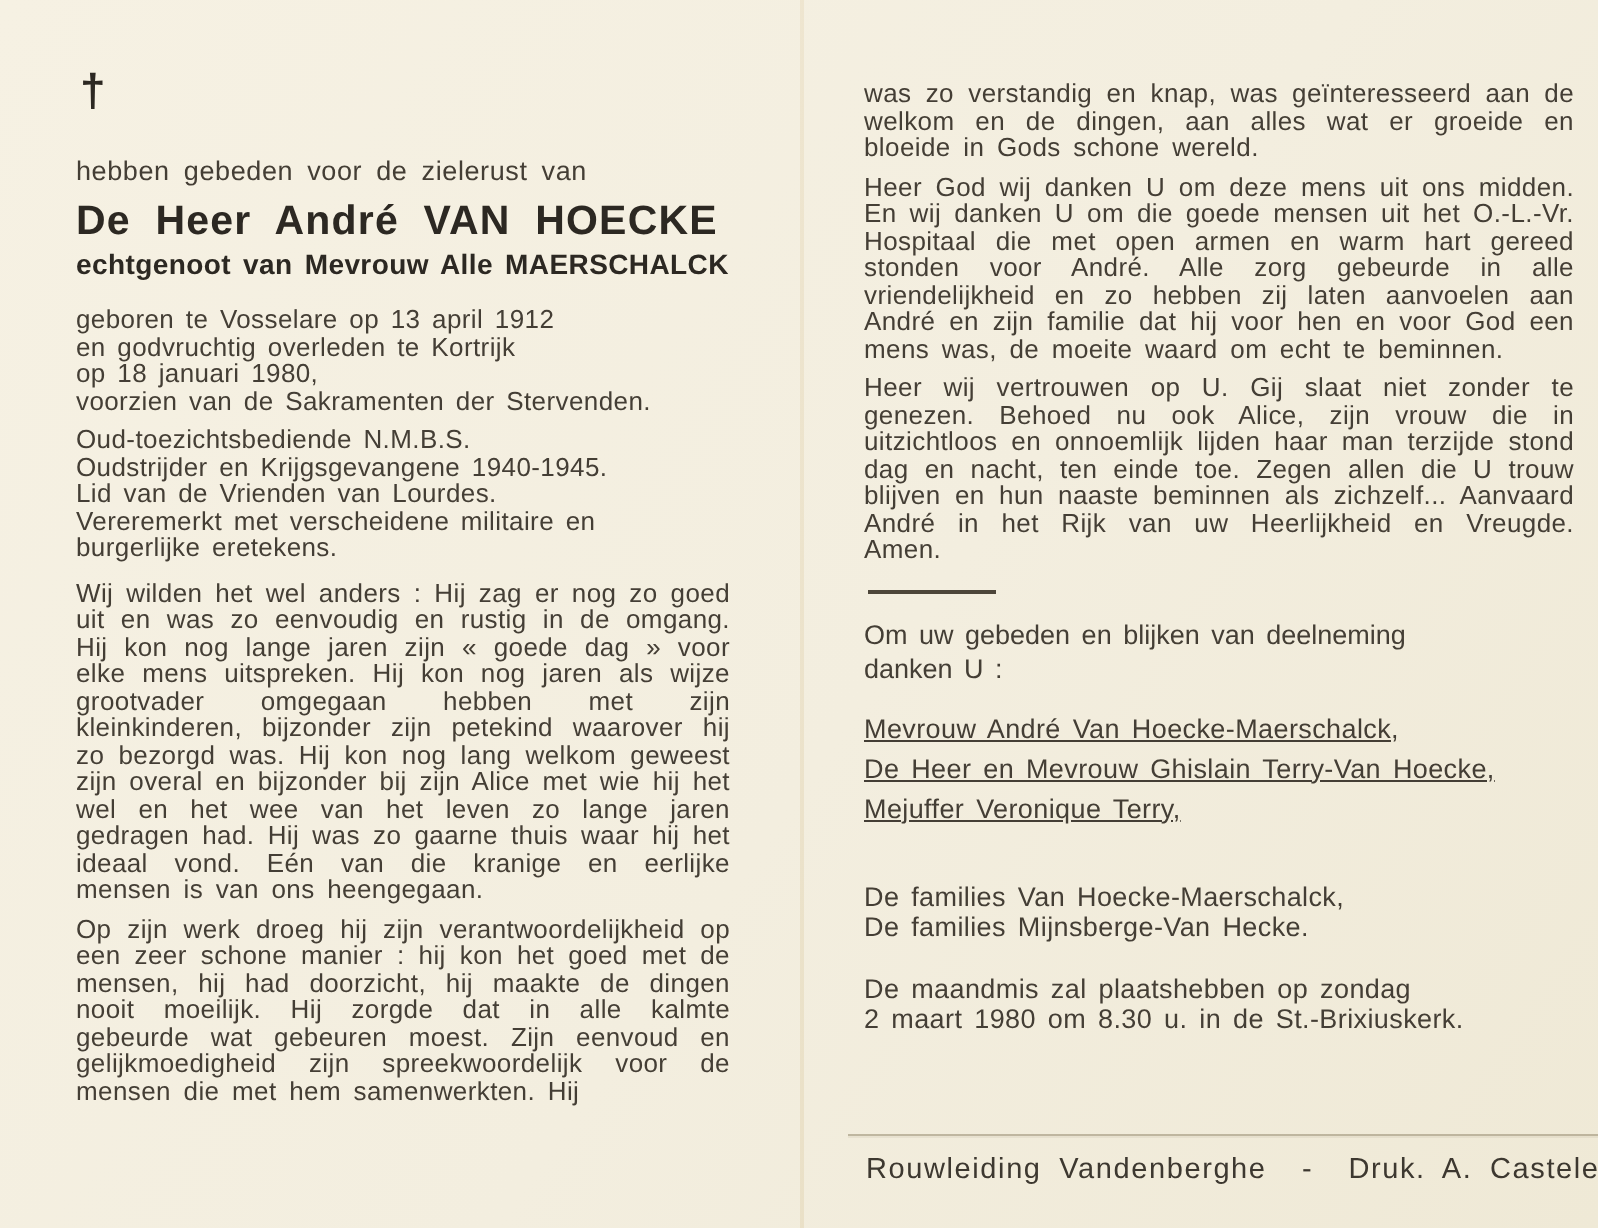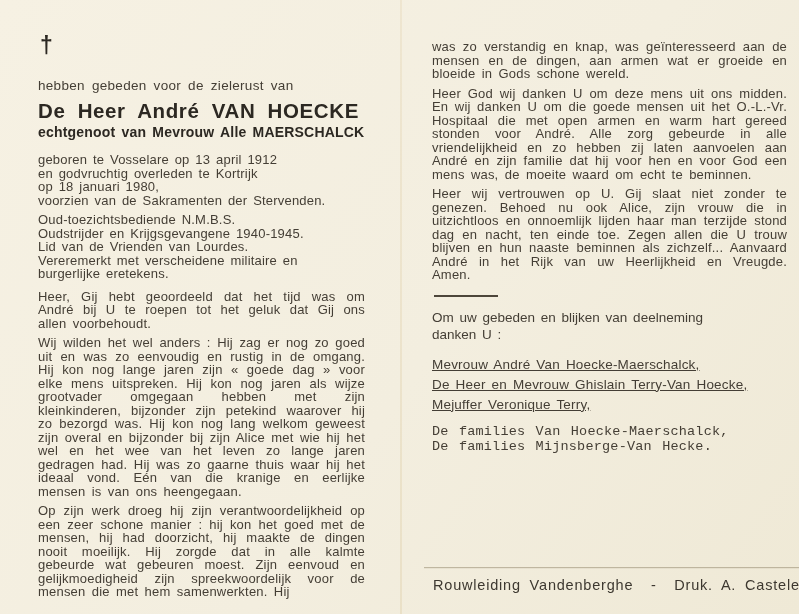--- a/index.html
+++ b/index.html
@@ -43,21 +43,21 @@
   .col-right .body-paras{margin-top:0;}
   .col-right .body-paras p:first-child{margin-top:4px;}
   .divider{
     width:64px;height:0;border-top:2px solid #4d463a;
     margin:13px 0 0 2px;
   }
   .thanks{font-size:13.5px;line-height:16.5px;word-spacing:2px;}
   .mourners{margin-top:10px;}
   .mourners div{font-size:13.5px;line-height:15px;letter-spacing:.2px;word-spacing:2px;text-decoration:underline;}
   .mourners div.sp{margin-bottom:5px;}
-  .families{margin-top:12px;font-family:Liberation Mono, monospace;}
+  .families{margin-top:29px;}
   .families div{font-size:13.5px;line-height:15px;letter-spacing:.2px;word-spacing:2px;}
   .mass{margin-top:16px;}
   .mass div{font-size:13.5px;line-height:15.5px;letter-spacing:.2px;word-spacing:2px;}
   
   .crease-h{
     position:absolute;left:424px;top:567px;width:375px;height:1px;
     background:#978b70;opacity:.55;
     box-shadow:0 1px 0 rgba(151,139,112,.2);
   }
   .printer{
@@ -92,29 +92,28 @@
     </div>
 
     <div class="line-list honors">
       <div>Oud-toezichtsbediende N.M.B.S.</div>
       <div>Oudstrijder en Krijgsgevangene 1940-1945.</div>
       <div>Lid van de Vrienden van Lourdes.</div>
       <div>Vereremerkt met verscheidene militaire en burgerlijke eretekens.</div>
     </div>
 
     <div class="body-paras">
-      <p>Heer, Gij hebt geoordeeld dat het tijd was om André bij U te roepen tot het geluk dat Gij ons allen voorbehoudt.</p>
       <p>Wij wilden het wel anders : Hij zag er nog zo goed uit en was zo eenvoudig en rustig in de omgang. Hij kon nog lange jaren zijn « goede dag » voor elke mens uitspreken. Hij kon nog jaren als wijze grootvader omgegaan hebben met zijn kleinkinderen, bijzonder zijn petekind waarover hij zo bezorgd was. Hij kon nog lang welkom geweest zijn overal en bijzonder bij zijn Alice met wie hij het wel en het wee van het leven zo lange jaren gedragen had. Hij was zo gaarne thuis waar hij het ideaal vond. Eén van die kranige en eerlijke mensen is van ons heengegaan.</p>
       <p>Op zijn werk droeg hij zijn verantwoordelijkheid op een zeer schone manier : hij kon het goed met de mensen, hij had doorzicht, hij maakte de dingen nooit moeilijk. Hij zorgde dat in alle kalmte gebeurde wat gebeuren moest. Zijn eenvoud en gelijkmoedigheid zijn spreekwoordelijk voor de mensen die met hem samenwerkten. Hij</p>
     </div>
   </div>
 
   <div class="col-right">
     <div class="body-paras">
-      <p>was zo verstandig en knap, was geïnteresseerd aan de mensen en de dingen, aan armen wat er groeide en bloeide in Gods schone wereld.</p>
+      <p>was zo verstandig en knap, was geïnteresseerd aan de welkom en de dingen, aan alles wat er groeide en bloeide in Gods schone wereld.</p>
       <p>Heer God wij danken U om deze mens uit ons midden. En wij danken U om die goede mensen uit het O.-L.-Vr. Hospitaal die met open armen en warm hart gereed stonden voor André. Alle zorg gebeurde in alle vriendelijkheid en zo hebben zij laten aanvoelen aan André en zijn familie dat hij voor hen en voor God een mens was, de moeite waard om echt te beminnen.</p>
       <p>Heer wij vertrouwen op U. Gij slaat niet zonder te genezen. Behoed nu ook Alice, zijn vrouw die in uitzichtloos en onnoemlijk lijden haar man terzijde stond dag en nacht, ten einde toe. Zegen allen die U trouw blijven en hun naaste beminnen als zichzelf... Aanvaard André in het Rijk van uw Heerlijkheid en Vreugde. Amen.</p>
     </div>
 
     <div class="divider"></div>
 
     <p class="thanks">
       <span>Om uw gebeden en blijken van deelneming</span><br>
       <span>danken U :</span>
     </p>
@@ -123,18 +122,22 @@
       <div class="sp">Mevrouw André Van Hoecke-Maerschalck,</div>
       <div class="sp">De Heer en Mevrouw Ghislain Terry-Van Hoecke,</div>
       <div>Mejuffer Veronique Terry,</div>
     </div>
 
     <div class="families">
       <div>De families Van Hoecke-Maerschalck,</div>
       <div>De families Mijnsberge-Van Hecke.</div>
     </div>
 
+    <div class="mass">
+      <div>De maandmis zal plaatshebben op zondag</div>
+      <div>2 maart 1980 om 8.30 u. in de St.-Brixiuskerk.</div>
+    </div>
   </div>
 
   <div class="crease-h"></div>
   <div class="printer">Rouwleiding Vandenberghe  -  Druk. A. Castelein</div>
 
 </div>
 
 </body></html>

